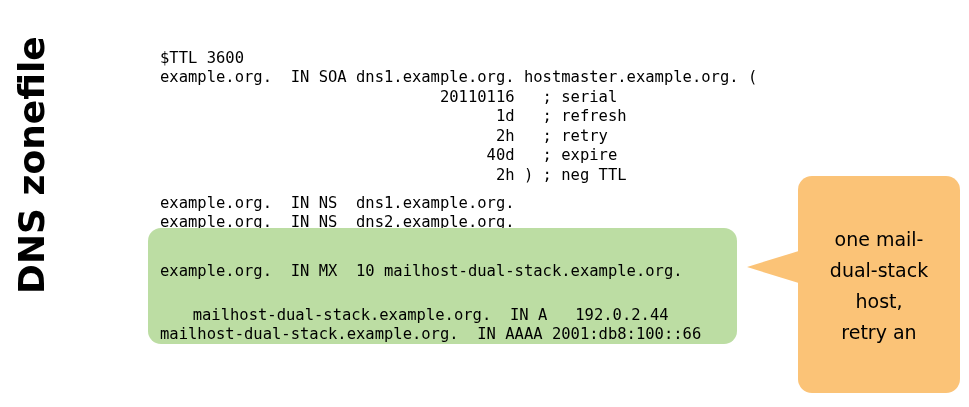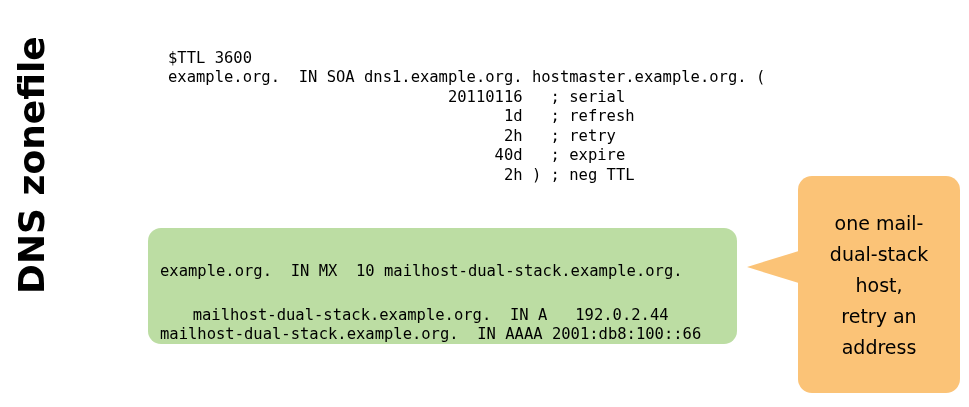--- a/index.html
+++ b/index.html
@@ -47,21 +47,21 @@
   .code {
     font-family: "DejaVu Sans Mono", monospace;
     font-size: 15.5px;
     line-height: 19.6px;
     color: #000000;
     white-space: pre;
   }
 
   #zone-top {
     position: absolute;
-    left: 168px;
+    left: 160px;
     top: 33px;
   }
 
   #zone-ns {
     position: absolute;
     left: 160px;
     top: 178px;
   }
 
   
@@ -122,34 +122,35 @@
   </div>
 
   <pre id="zone-top" class="code">$TTL 3600
 example.org.  IN SOA dns1.example.org. hostmaster.example.org. (
                               20110116   ; serial
                                     1d   ; refresh
                                     2h   ; retry
                                    40d   ; expire
                                     2h ) ; neg TTL</pre>
 
+  <pre id="zone-ns" class="code">example.org.  IN NS  dns1.example.org.
+example.org.  IN NS  dns2.example.org.</pre>
 
   <div id="green-box">
     <pre id="green-mx" class="code">example.org.  IN MX  10 mailhost-dual-stack.example.org.</pre>
     <pre id="green-addr" class="code">mailhost-dual-stack.example.org.  IN A   192.0.2.44
 mailhost-dual-stack.example.org.  IN AAAA 2001:db8:100::66</pre>
   </div>
 
   <svg id="callout-tail" viewBox="0 0 55 40" xmlns="http://www.w3.org/2000/svg">
     <polygon points="0,20 55,3 55,37" fill="#fbc377"></polygon>
   </svg>
 
   <div id="callout">
     <div id="callout-text">
         <div>one mail-</div>
         <div>dual-stack</div>
         <div>host,</div>
         <div>retry an</div>
-        <div>address</div>
       </div>
   </div>
 
 </div>
 
 </body></html>

